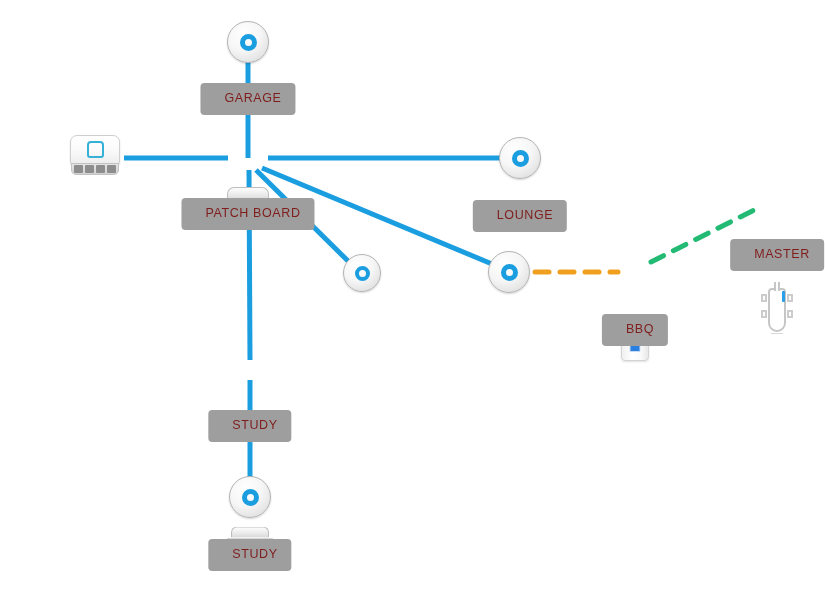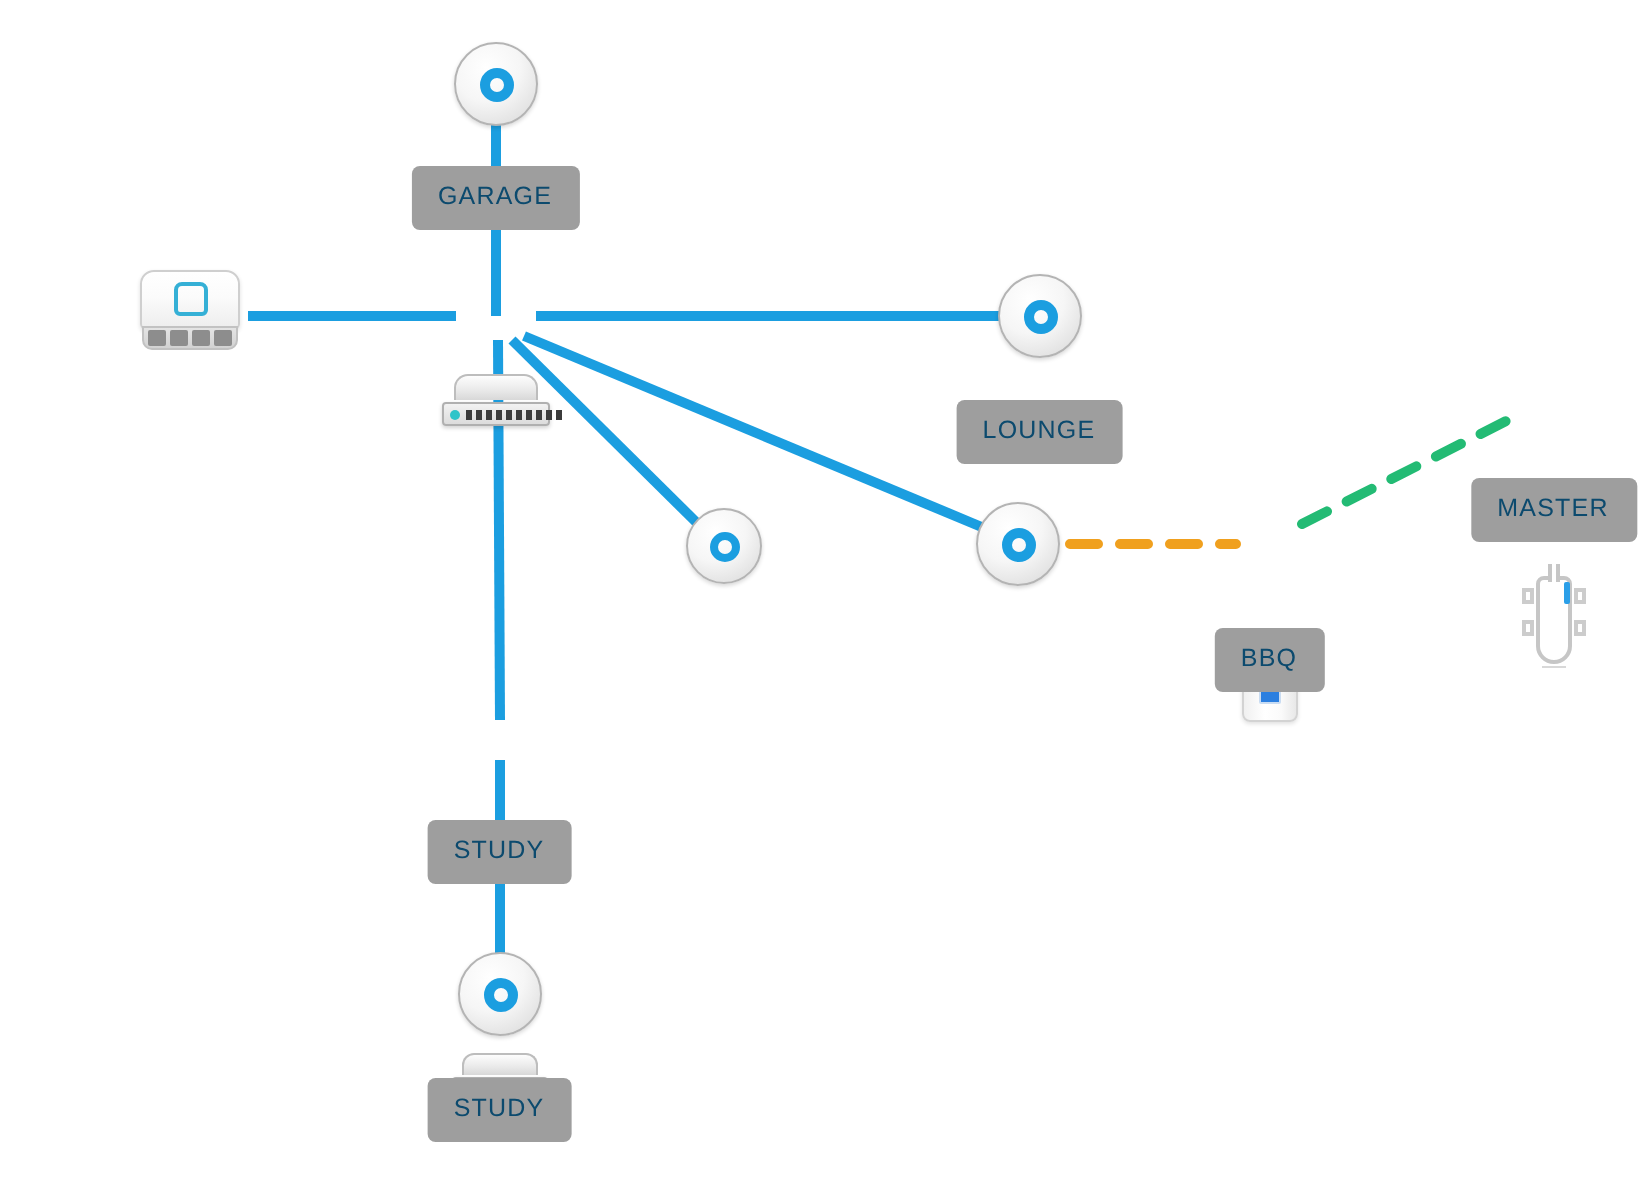--- a/index.html
+++ b/index.html
@@ -25,27 +25,27 @@
     height: 593px;
   }
   .node {
     position: absolute;
     transform: translate(-50%, -50%);
   }
   .node-label {
     position: absolute;
     transform: translate(-50%, 0);
     background: #9e9e9e;
-    color: #0c4a6e;
+    color: #7f1d1d;
     border-radius: 4px;
     font-size: 12.5px;
     letter-spacing: 0.6px;
     font-weight: normal;
     text-align: center;
-    padding: 9px 14px 10px 13px;
+    padding: 9px 14px 10px 24px;
     white-space: nowrap;
     line-height: 1;
   }
 
   
   .ap {
     border-radius: 50%;
     background: radial-gradient(circle at 38% 30%, #ffffff 0%, #f6f6f6 45%, #e3e3e3 78%, #d2d2d2 100%);
     border: 1px solid #b4b4b4;
     box-sizing: border-box;
@@ -291,20 +291,21 @@
         <div class="switch-port" style="width:3px;height:5px;"></div>
         <div class="switch-port" style="width:3px;height:5px;"></div>
         <div class="switch-port" style="width:3px;height:5px;"></div>
         <div class="switch-port" style="width:3px;height:5px;"></div>
         <div class="switch-port" style="width:3px;height:5px;"></div>
         <div class="switch-port" style="width:3px;height:5px;"></div>
         <div class="switch-port" style="width:3px;height:5px;"></div>
       </div>
     </div>
   </div>
+  <div class="node-label" style="left:248px; top:198px;">PATCH BOARD</div>
 
   <div class="node ap" style="left:520px; top:158px; width:42px; height:42px;">
     <div class="ap-ring" style="width:17px; height:17px; border-width:5px;"></div>
   </div>
   <div class="node-label" style="left:520px; top:200px;">LOUNGE</div>
 
   <div class="node ap" style="left:362px; top:273px; width:38px; height:38px;">
     <div class="ap-ring" style="width:15px; height:15px; border-width:4.5px;"></div>
   </div>
 

